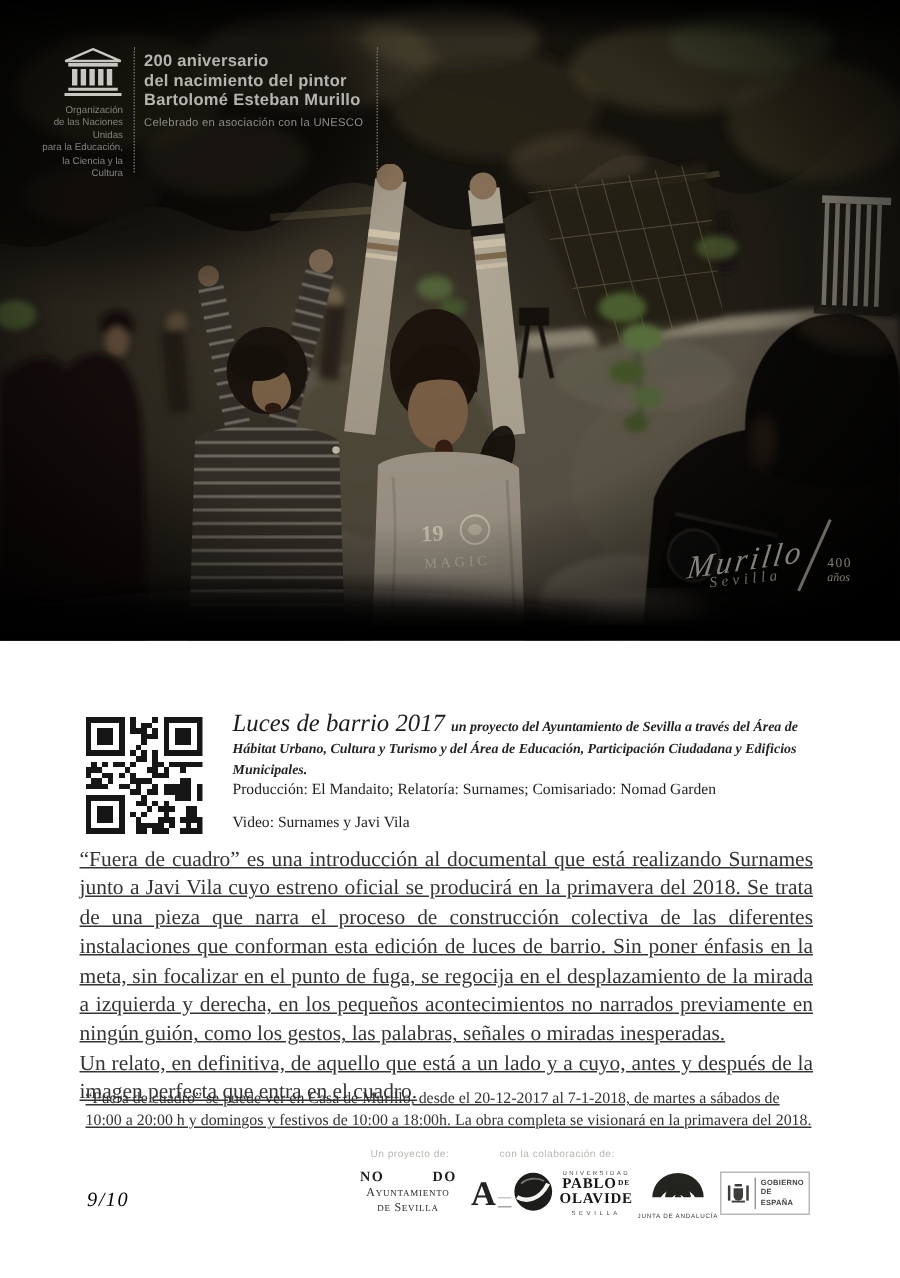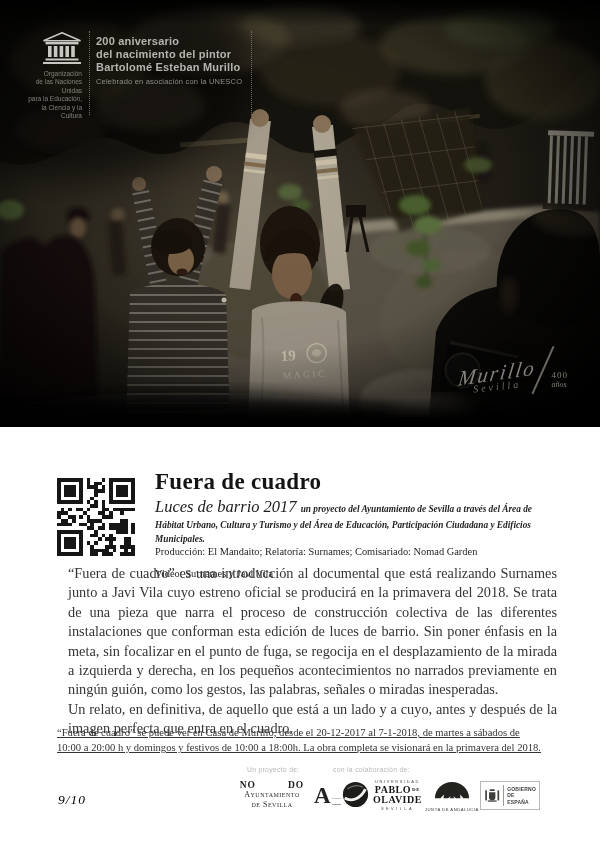--- a/index.html
+++ b/index.html
@@ -37,39 +37,39 @@
   .article-head{position:absolute;left:57px;top:469px;width:489px;display:flex;}
   .qr{width:78px;height:78px;margin-top:9px;flex:none;}
   .titles{margin-left:20px;width:390px;}
   h1.article-title{margin:0;font:bold 23px/25px "Liberation Serif",serif;color:#141414;letter-spacing:.3px;}
   .edition{margin:3px 0 0;line-height:11.5px;}
   .ed-big{font:italic 16.5px "Liberation Serif",serif;color:#1c1c1c;}
   .ed-small{font:italic bold 9.3px/11px "Liberation Serif",serif;color:#232323;}
   .credit{margin:0;font:10.4px/13.5px "Liberation Serif",serif;color:#1e1e1e;}
   .credit.c1{margin-top:8px;}
 
-  .body-text{position:absolute;left:68px;top:564px;width:489px;
-             font:14.3px/19.4px "Liberation Serif",serif;color:#343434;text-align:justify;}
+  .body-text{position:absolute;left:53px;top:564px;width:489px;
+             font:14.3px/19.4px "Liberation Serif",serif;color:#343434;text-align:justify;text-decoration:underline;}
   .body-text p{margin:0;}
 
   .note{position:absolute;left:57px;top:725px;width:489px;
         font:10.6px/15.2px "Liberation Serif",serif;color:#333;text-decoration:underline;}
 
   
   .footer{position:absolute;left:0;top:760px;width:600px;height:92px;}
   .pagenum{position:absolute;left:58px;top:32px;font:italic 13.5px "Liberation Serif",serif;
            color:#000000;letter-spacing:1px;}
   .flabel{position:absolute;top:6px;font:6.8px "Liberation Sans",sans-serif;color:#b8b7b2;letter-spacing:.3px;}
   .flabel.l1{left:247px;}
   .flabel.l2{left:333px;}
 
   .logo{color:#1f1f1f;}
   .sevilla{position:absolute;left:240px;top:20px;width:64px;text-align:center;}
   .motto{font:bold 9.5px "Liberation Serif",serif;letter-spacing:1px;display:flex;
-         align-items:center;justify-content:center;gap:16px;color:#1d1d1d;}
+         align-items:center;justify-content:flex-start;gap:16px;color:#1d1d1d;}
   .ayto{font:8px/9.5px "Liberation Serif",serif;font-variant:small-caps;letter-spacing:.5px;color:#2c2c2c;}
   .alogo{position:absolute;left:314px;top:25px;display:flex;align-items:flex-end;}
   .abig{font:bold 23px/21px "Liberation Serif",serif;color:#222;}
   .aticks{width:9px;height:5px;margin:0 0 1px 1px;border-bottom:1.5px solid #a2a29e;border-top:1.5px solid #c9c9c5;}
   .upo{position:absolute;left:342px;top:19px;display:flex;gap:4px;align-items:center;}
   .upo-text{text-align:center;}
   .upo-top{font:4px "Liberation Sans",sans-serif;letter-spacing:1.6px;color:#4a4a48;margin-bottom:1px;}
   .upo-main{font:bold 10px/9.5px "Liberation Serif",serif;color:#161616;letter-spacing:.5px;}
   .upo-de{font-size:5px;vertical-align:top;margin-left:1px;}
   .upo-bottom{font:4px "Liberation Sans",sans-serif;letter-spacing:2.4px;color:#4a4a48;margin-top:1.5px;}
@@ -562,21 +562,20 @@
           <rect x="12" y="20" width="1" height="1"></rect>
           <rect x="13" y="20" width="1" height="1"></rect>
           <rect x="14" y="20" width="1" height="1"></rect>
           <rect x="17" y="20" width="1" height="1"></rect>
           <rect x="18" y="20" width="1" height="1"></rect>
           <rect x="19" y="20" width="1" height="1"></rect>
           <rect x="20" y="20" width="1" height="1"></rect>
         </g>
       </svg>
     <div class="titles">
-      <h1 class="article-title">Fuera de cuadro</h1>
       <p class="edition">
         <span class="ed-big">Luces de barrio 2017</span>
         <span class="ed-small">un proyecto del Ayuntamiento de Sevilla a través del Área de Hábitat Urbano, Cultura y Turismo y del Área de Educación, Participación Ciudadana y Edificios Municipales.</span>
       </p>
       <p class="credit">Producción: El Mandaito; Relatoría: Surnames; Comisariado: Nomad Garden</p>
       <p class="credit c1">Video: Surnames y Javi Vila</p>
     </div>
   </div>
 
   <div class="body-text">

